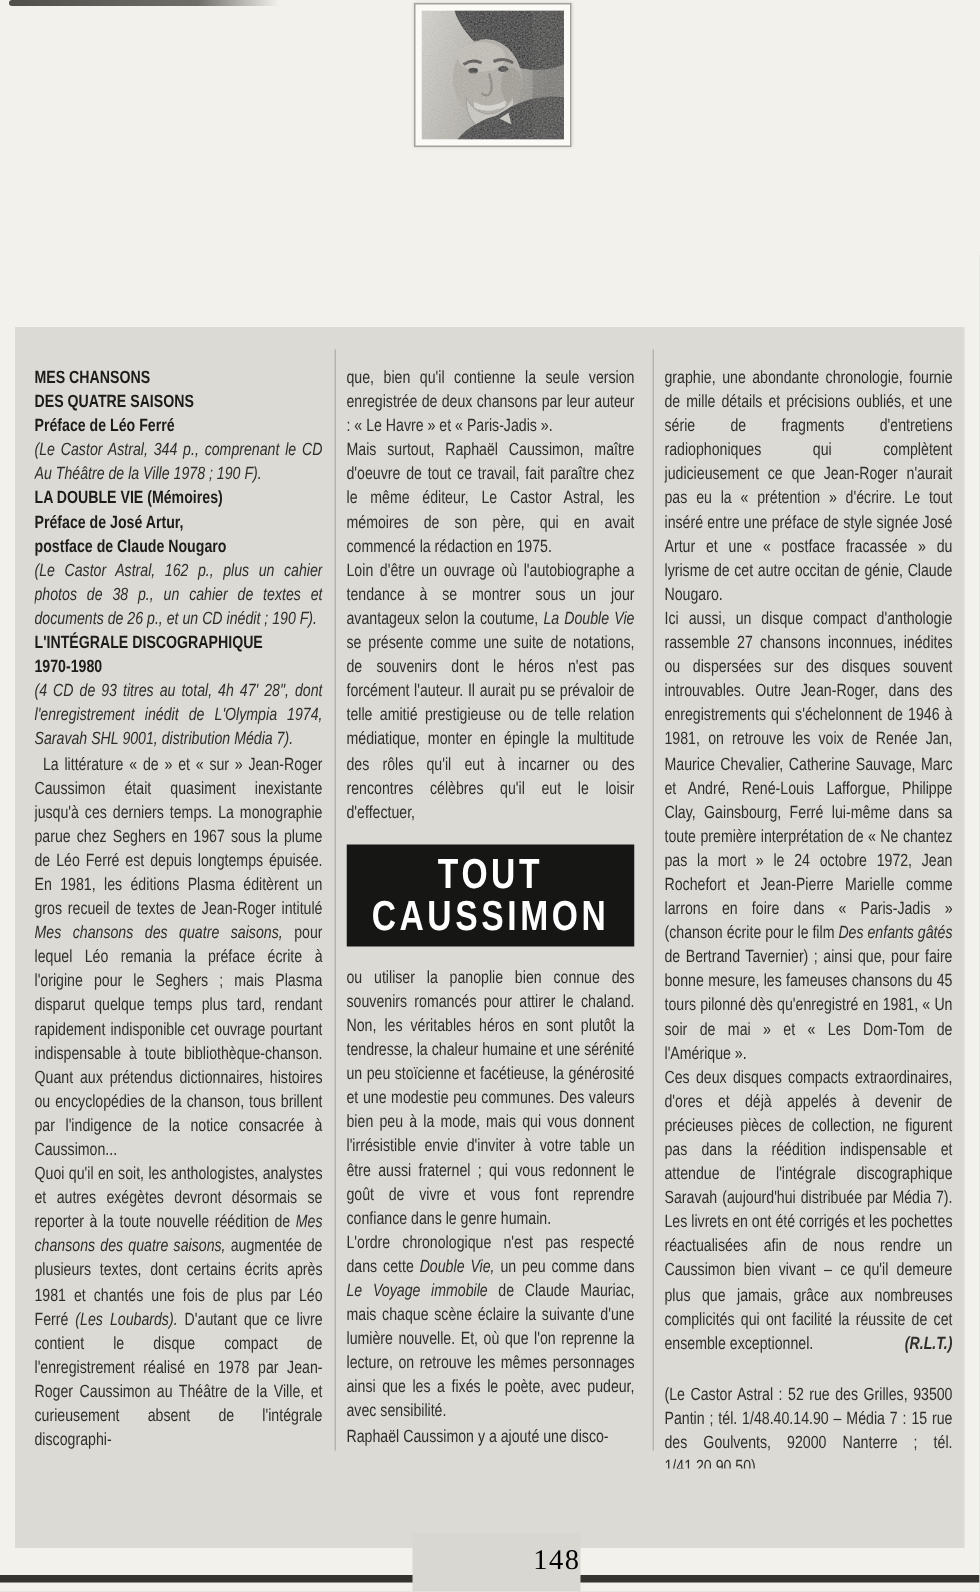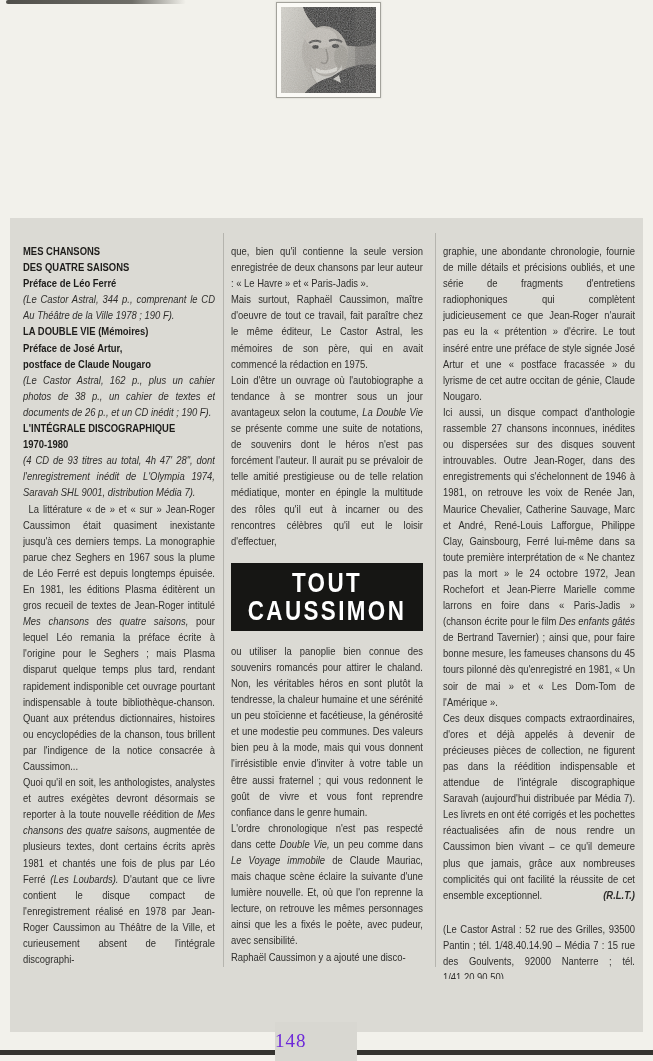--- a/index.html
+++ b/index.html
@@ -30,23 +30,23 @@
   .indent{text-indent:7px}
   span.i{font-style:italic}
   span.bi,span.right{font-weight:bold;font-style:italic}
   span.right{float:right}
   .black-box{background:var(--box-bg,#161614);color:var(--box-text,#ffffff);
     text-align:center;font-weight:bold;font-size:28px;line-height:28px;
     letter-spacing:3px;padding:6px 0;margin:14px 0 12px;}
   .footer-note{margin-top:18px}
   
   .botline{position:absolute;left:0;top:1050px;width:653px;height:5px;background:#34332f;z-index:1}
-  .pagenum{position:absolute;left:275px;top:1022px;width:82px;height:39px;z-index:2;
-    background:#d8d7d1;box-sizing:border-box;padding-top:8px;text-align:left;
-    font-family:"Liberation Serif",serif;font-size:19px;letter-spacing:1px;color:#6d28d9;}
+  .pagenum{position:absolute;left:275px;top:1022px;width:112px;height:39px;z-index:2;
+    background:#d8d7d1;box-sizing:border-box;padding-top:8px;text-align:right;
+    font-family:"Liberation Serif",serif;font-size:19px;letter-spacing:1px;color:#000000;}
 </style>
 </head>
 <body>
 
 <div class="scan-mark"></div>
 
 <div class="photo">
   <svg width="95" height="86" viewBox="0 0 95 86">
     <defs>
       <linearGradient id="bg" x1="0" y1="0" x2="1" y2="0.3">

